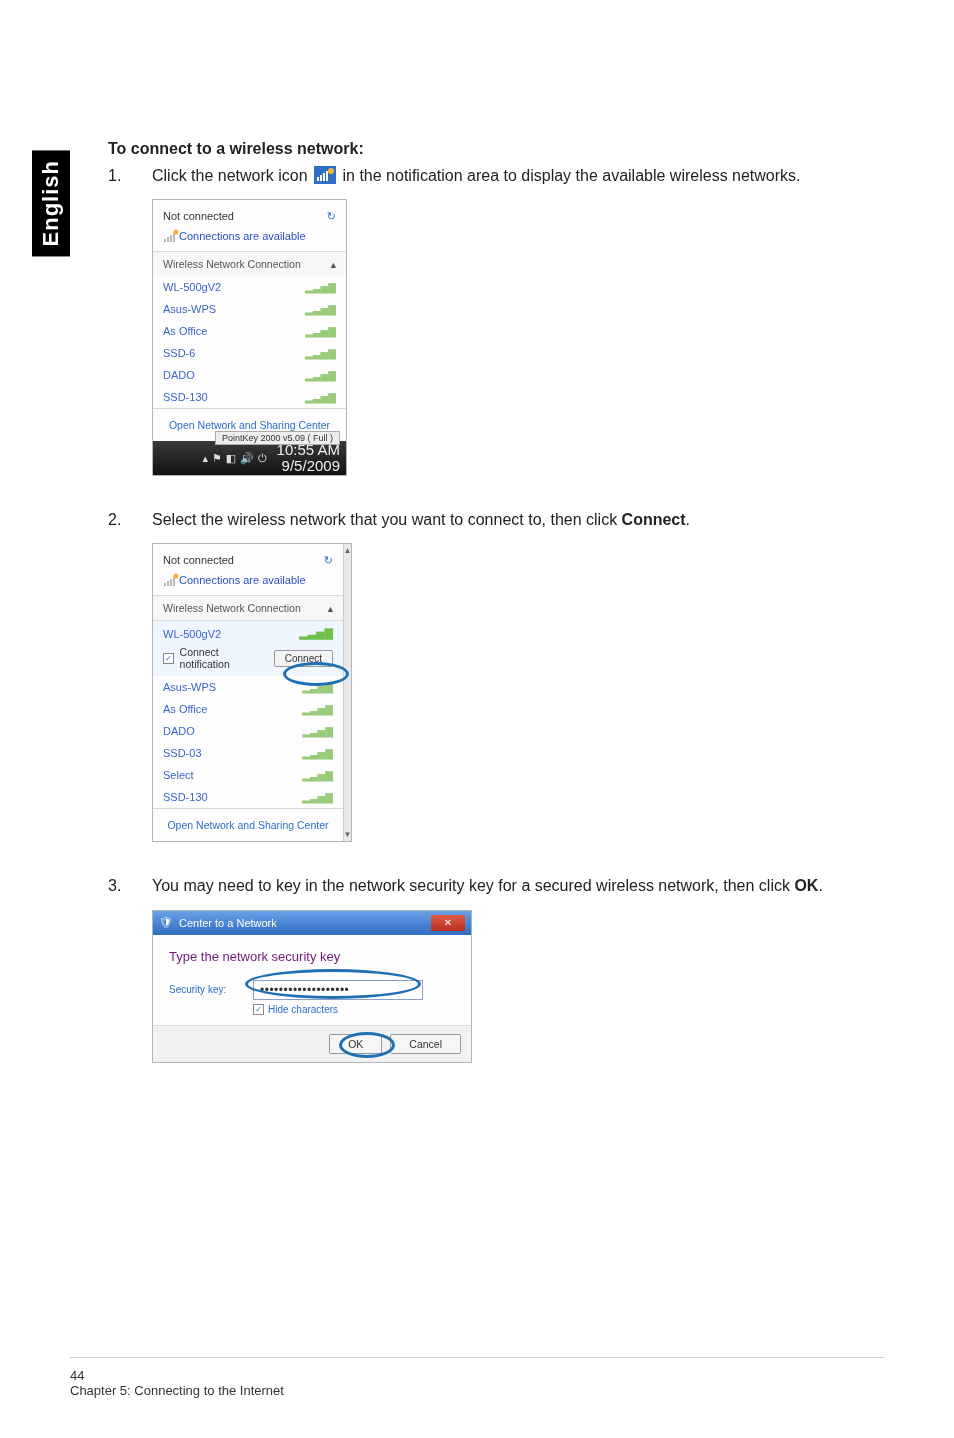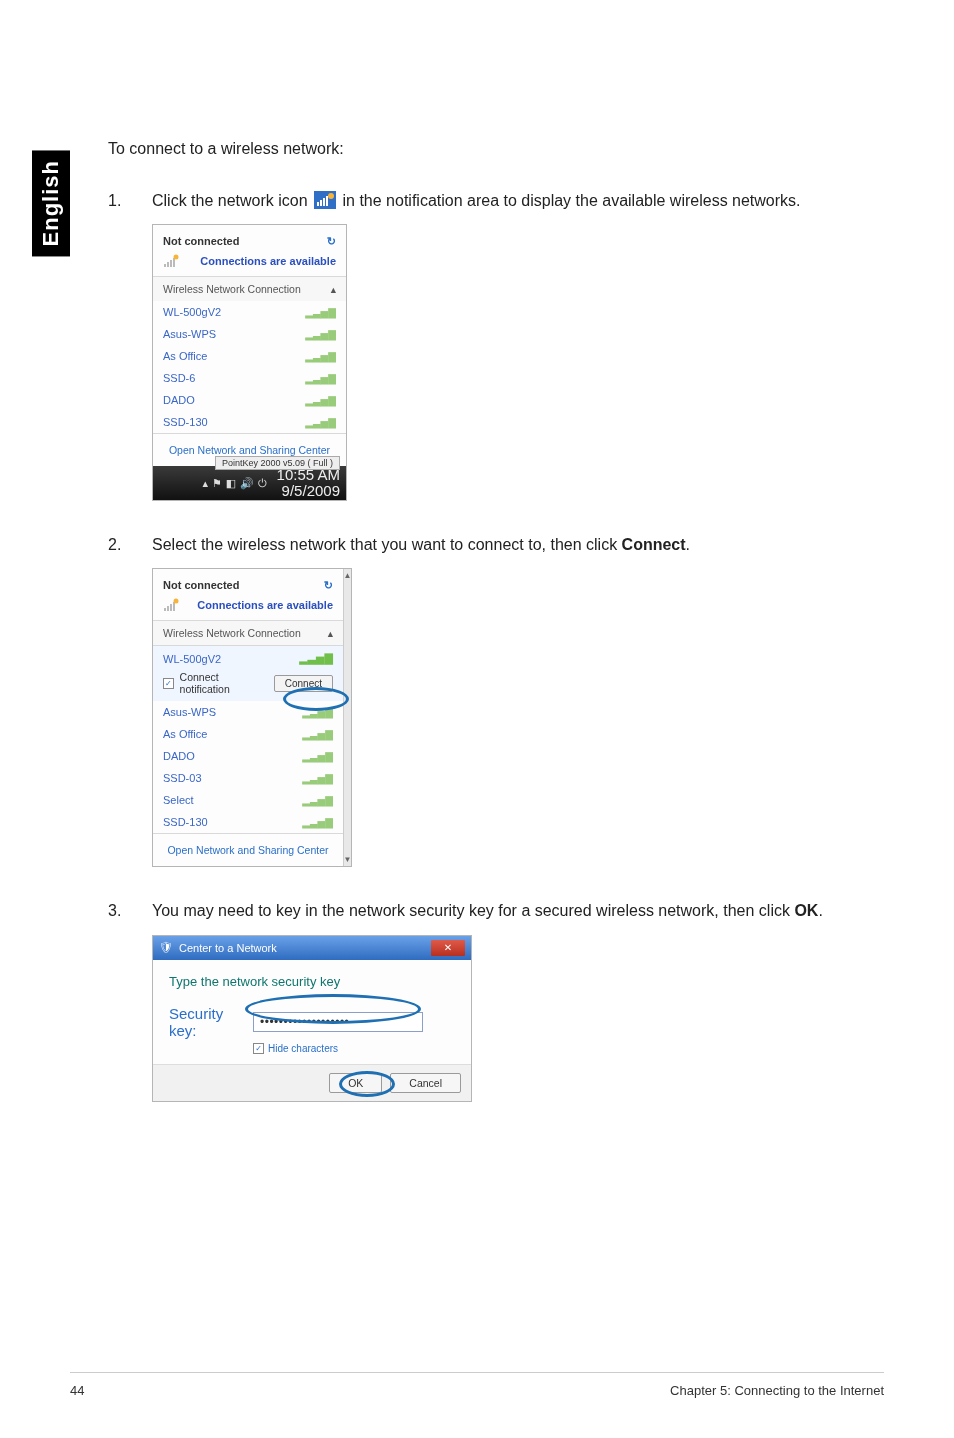--- a/index.html
+++ b/index.html
@@ -27,22 +27,22 @@
     transform: rotate(180deg);
     letter-spacing: 1px;
   }
   .content {
     position: absolute;
     left: 108px;
     top: 140px;
     width: 780px;
   }
   .heading-bold {
-    font-weight: normal;
-    margin-bottom: 31px;
+    font-weight: bold;
+    margin-bottom: 6px;
   }
   .step {
     display: flex;
     margin-top: 6px;
     margin-bottom: 12px;
     line-height: 1.45;
   }
   .step-num { width: 44px; flex-shrink: 0; }
   .step-body { flex: 1; }
   .inline-icon {
@@ -56,36 +56,34 @@
   .panel {
     margin-left: 44px;
     border: 1px solid #b5b5b5;
     background: #fdfdfd;
     font-family: "Segoe UI", Tahoma, sans-serif;
   }
   
   .p1 { width: 195px; }
   .p-header {
     padding: 10px 10px 8px 10px;
-    font-weight: bold;
   }
   .p-header-top {
     display: flex;
     justify-content: space-between;
     font-size: 11px;
     color: #333;
   }
   .p-sub {
     display: flex;
     align-items: center;
     gap: 0;
     margin-top: 6px;
     font-size: 11px;
     color: #2a4fbf;
-    justify-content: space-between;
   }
   .signal-icon { display:inline-block; width:16px; height:14px; }
   .section-head {
     border-top: 1px solid #d9d9d9;
     padding: 6px 10px;
     display: flex;
     justify-content: space-between;
     font-size: 10.5px;
     color: #555;
     background: #f7f7f7;
@@ -177,23 +175,23 @@
     color:#fff;
     width:34px;
     height:16px;
     display:flex;
     align-items:center;
     justify-content:center;
     font-size:10px;
     border-radius:1px;
   }
   .p3 .body { padding:14px 16px 10px 16px; }
-  .p3 .prompt { color:#0f766e; font-size:13px; margin-bottom:16px; }
+  .p3 .prompt { color:#701a75; font-size:13px; margin-bottom:16px; }
   .field-row { display:flex; align-items:center; gap:14px; }
-  .field-label { font-size:15px; color:#2a6fc9; width:70px; }
+  .field-label { font-size:10px; color:#2a6fc9; width:70px; }
   .key-input {
     width:170px;
     border:1px solid #8aa0c8;
     height:20px;
     padding:1px 6px;
     font-size:12px;
     letter-spacing:0.5px;
     color:#333;
     background:#fff;
   }
@@ -219,20 +217,21 @@
     position:absolute;
     bottom:40px;
     left:70px;
     right:70px;
     display:flex;
     justify-content:space-between;
     font-size:13px;
     color:#333;
     border-top:1px solid #ccc;
     padding-top:10px;
+    flex-direction:column;
   }
 </style>
 </head>
 <body>
 
 <div class="sidebar-tab">English</div>
 
 <div class="content">
 
   <div class="heading-bold">To connect to a wireless network:</div>

